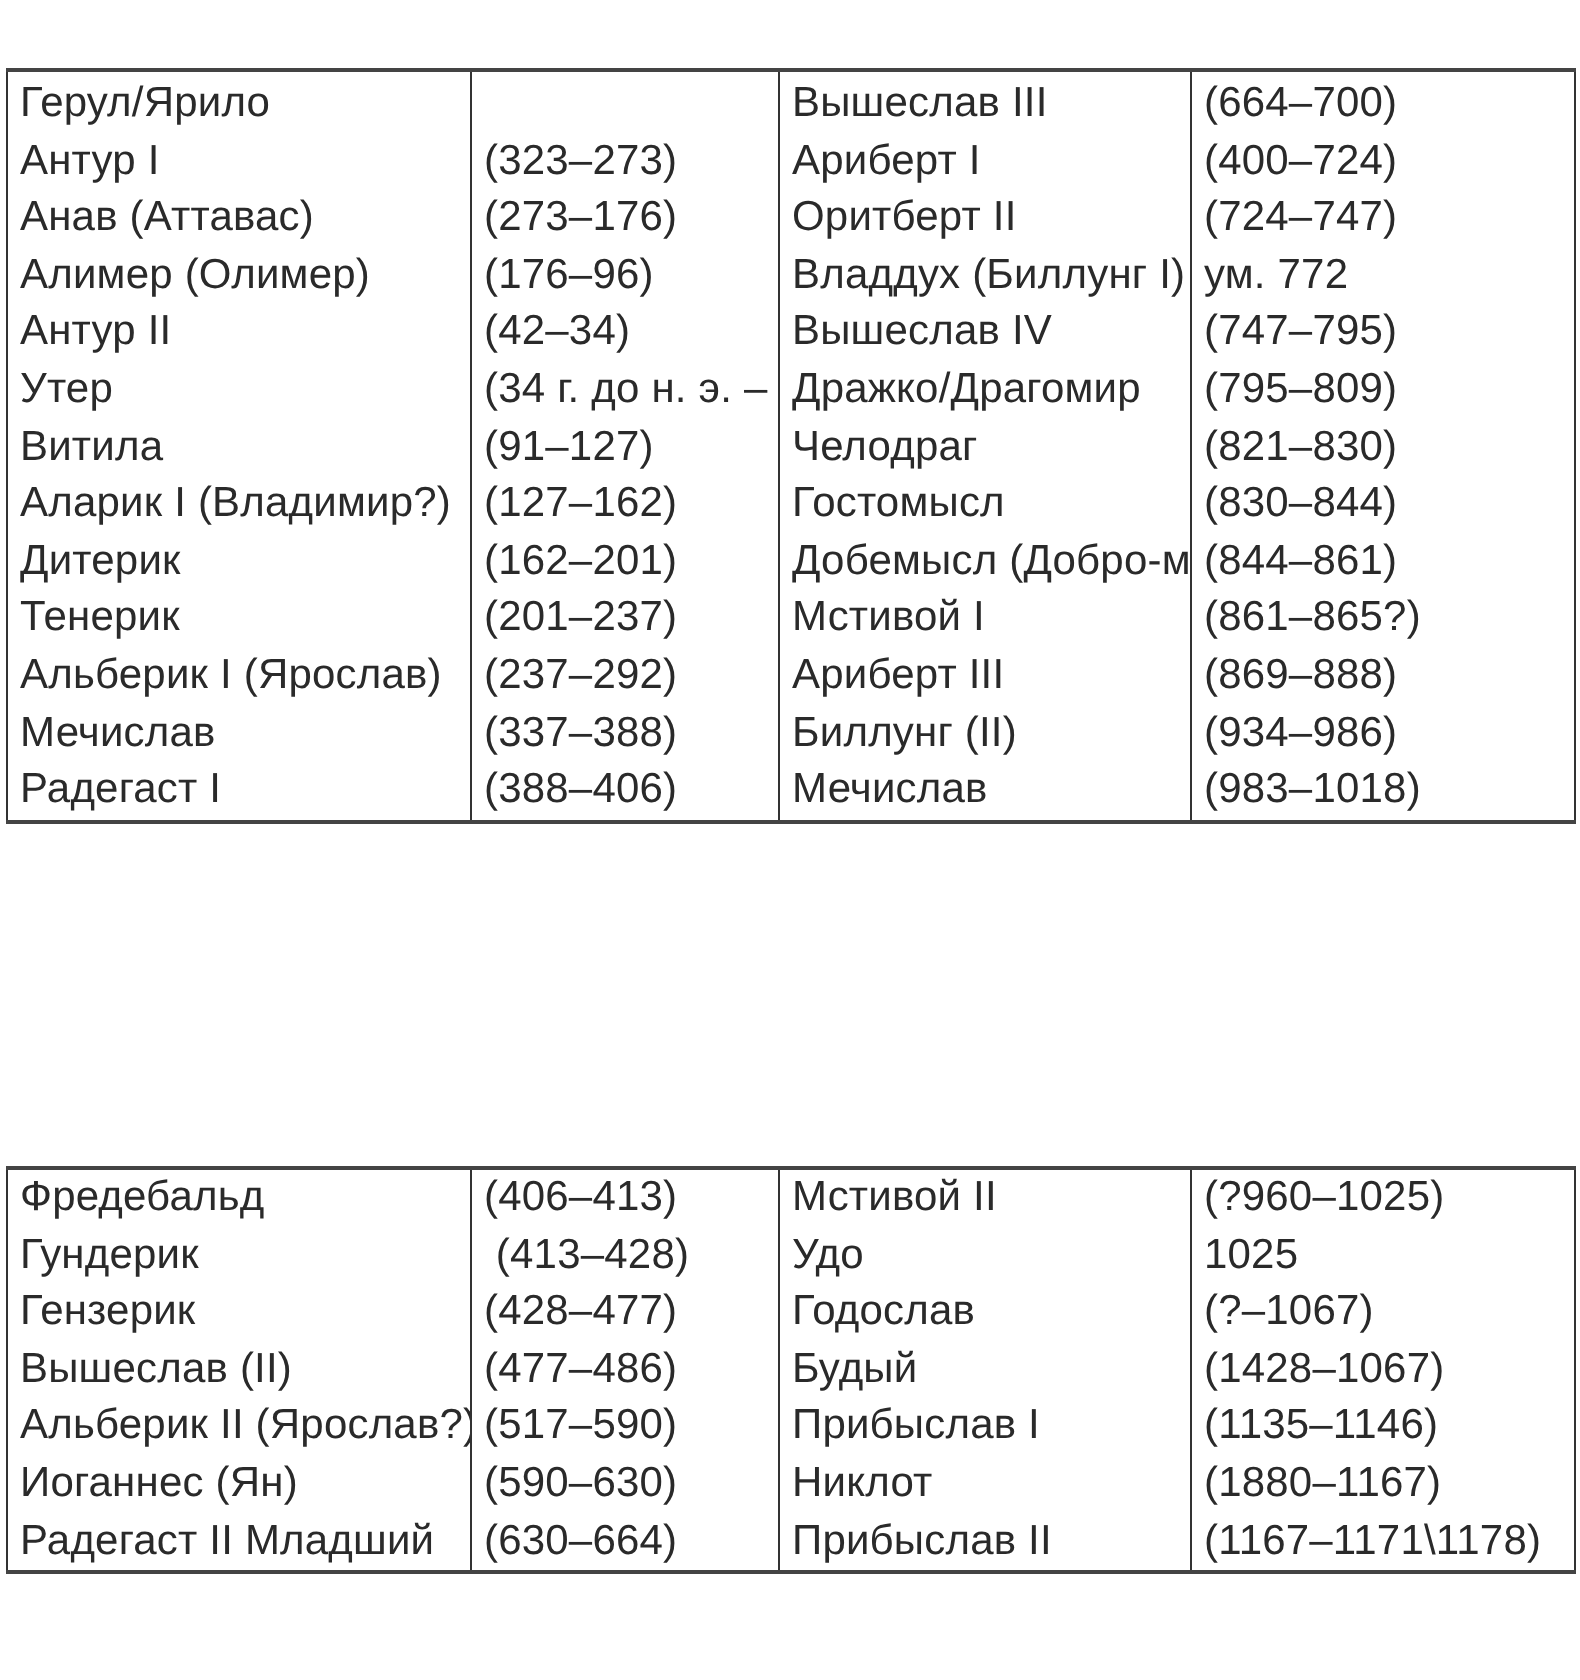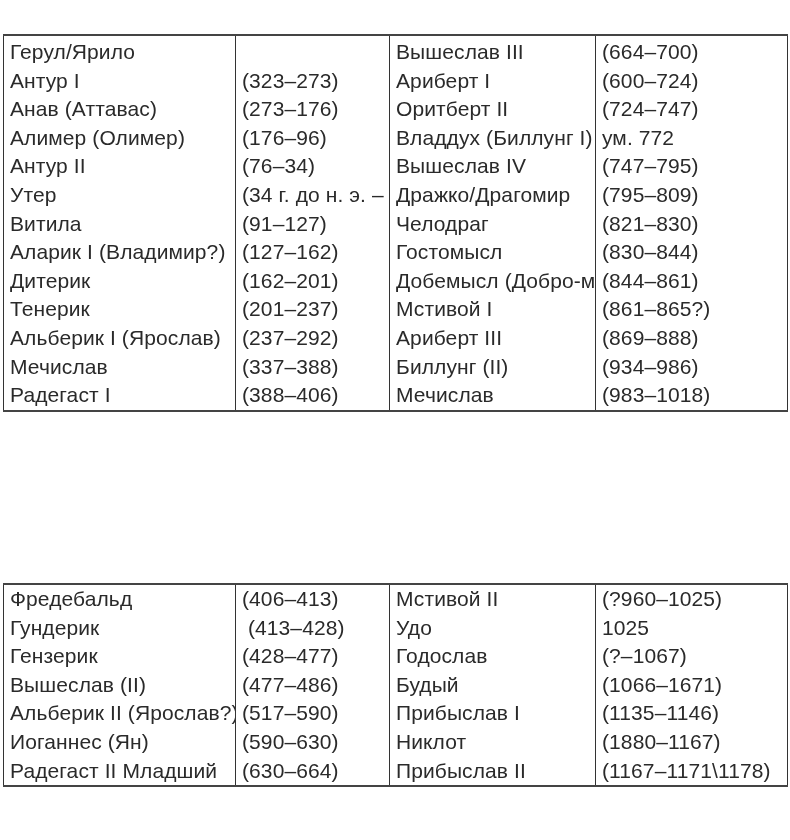--- a/index.html
+++ b/index.html
@@ -51,37 +51,37 @@
     <tr class="first">
       <td>Герул/Ярило</td>
       <td></td>
       <td>Вышеслав III</td>
       <td>(664–700)</td>
     </tr>
     <tr>
       <td>Антур I</td>
       <td>(323–273)</td>
       <td>Ариберт I</td>
-      <td>(600–724)</td>
+      <td>(400–724)</td>
     </tr>
     <tr>
       <td>Анав (Аттавас)</td>
       <td>(273–176)</td>
       <td>Оритберт II</td>
       <td>(724–747)</td>
     </tr>
     <tr>
       <td>Алимер (Олимер)</td>
       <td>(176–96)</td>
       <td class="cell-wrap justify">Владдух (Биллунг I) (Мстивой)</td>
       <td>ум. 772</td>
     </tr>
     <tr>
       <td>Антур II</td>
-      <td>(76–34)</td>
+      <td>(42–34)</td>
       <td>Вышеслав IV</td>
       <td>(747–795)</td>
     </tr>
     <tr>
       <td>Утер</td>
       <td class="cell-wrap">(34 г. до н. э. – 35 г. н.э.)</td>
       <td>Дражко/Драгомир</td>
       <td>(795–809)</td>
     </tr>
     <tr>
@@ -152,21 +152,21 @@
     <tr>
       <td>Гензерик</td>
       <td>(428–477)</td>
       <td>Годослав</td>
       <td>(?–1067)</td>
     </tr>
     <tr>
       <td>Вышеслав (II)</td>
       <td>(477–486)</td>
       <td>Будый</td>
-      <td>(1066–1671)</td>
+      <td>(1428–1067)</td>
     </tr>
     <tr>
       <td>Альберик II (Ярослав?)</td>
       <td>(517–590)</td>
       <td>Прибыслав I</td>
       <td>(1135–1146)</td>
     </tr>
     <tr>
       <td>Иоганнес (Ян)</td>
       <td>(590–630)</td>

